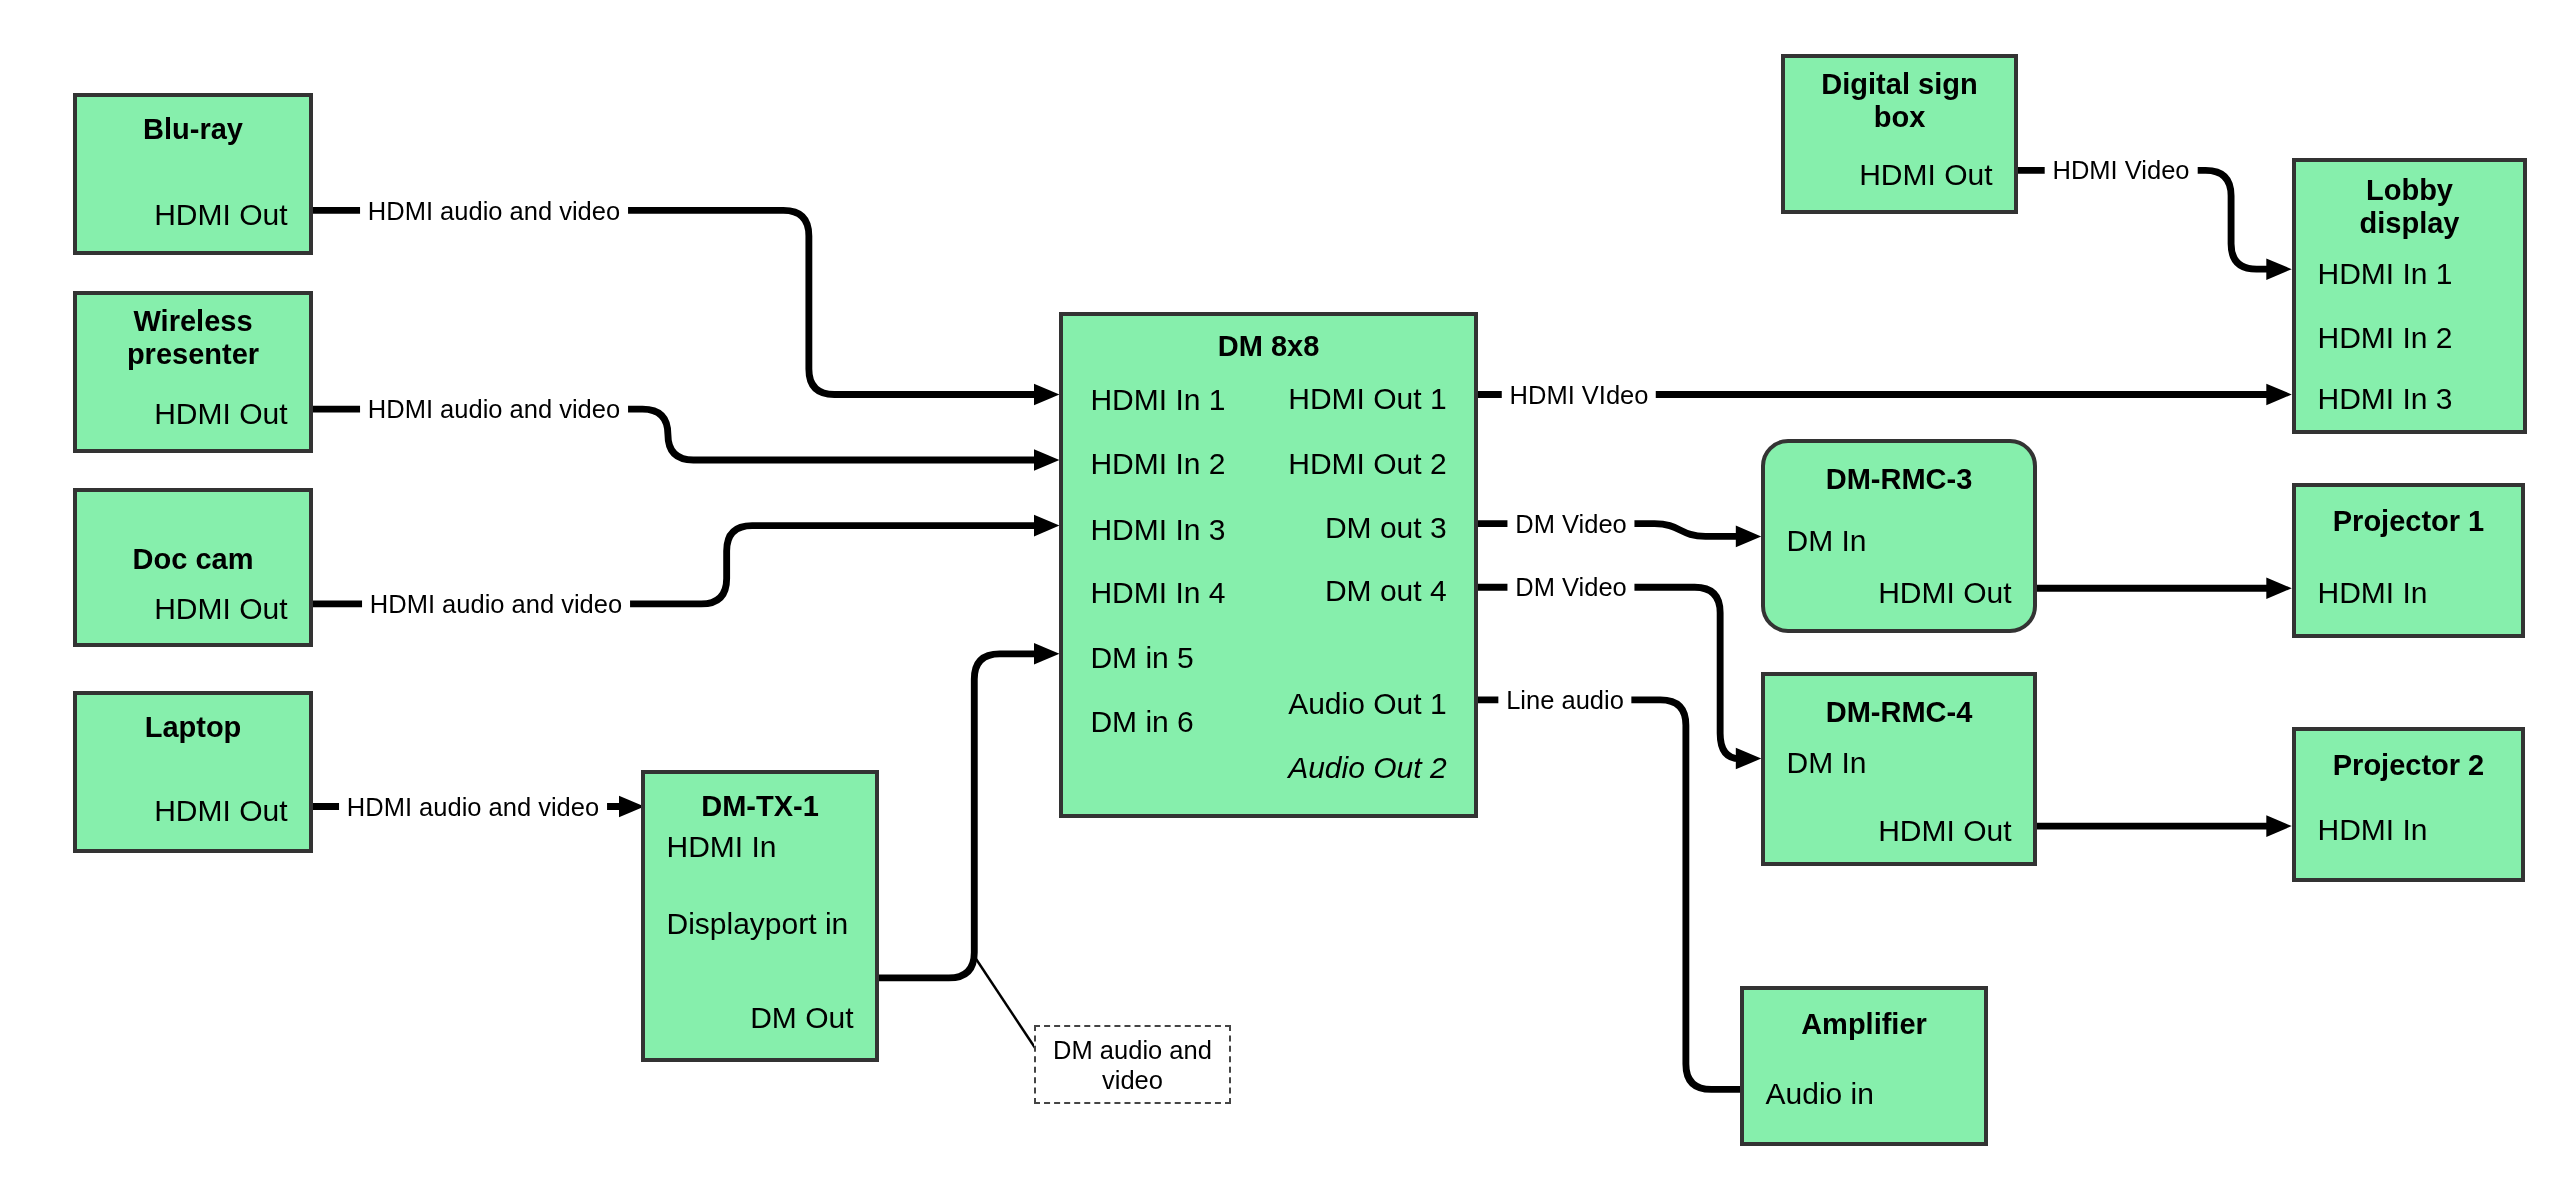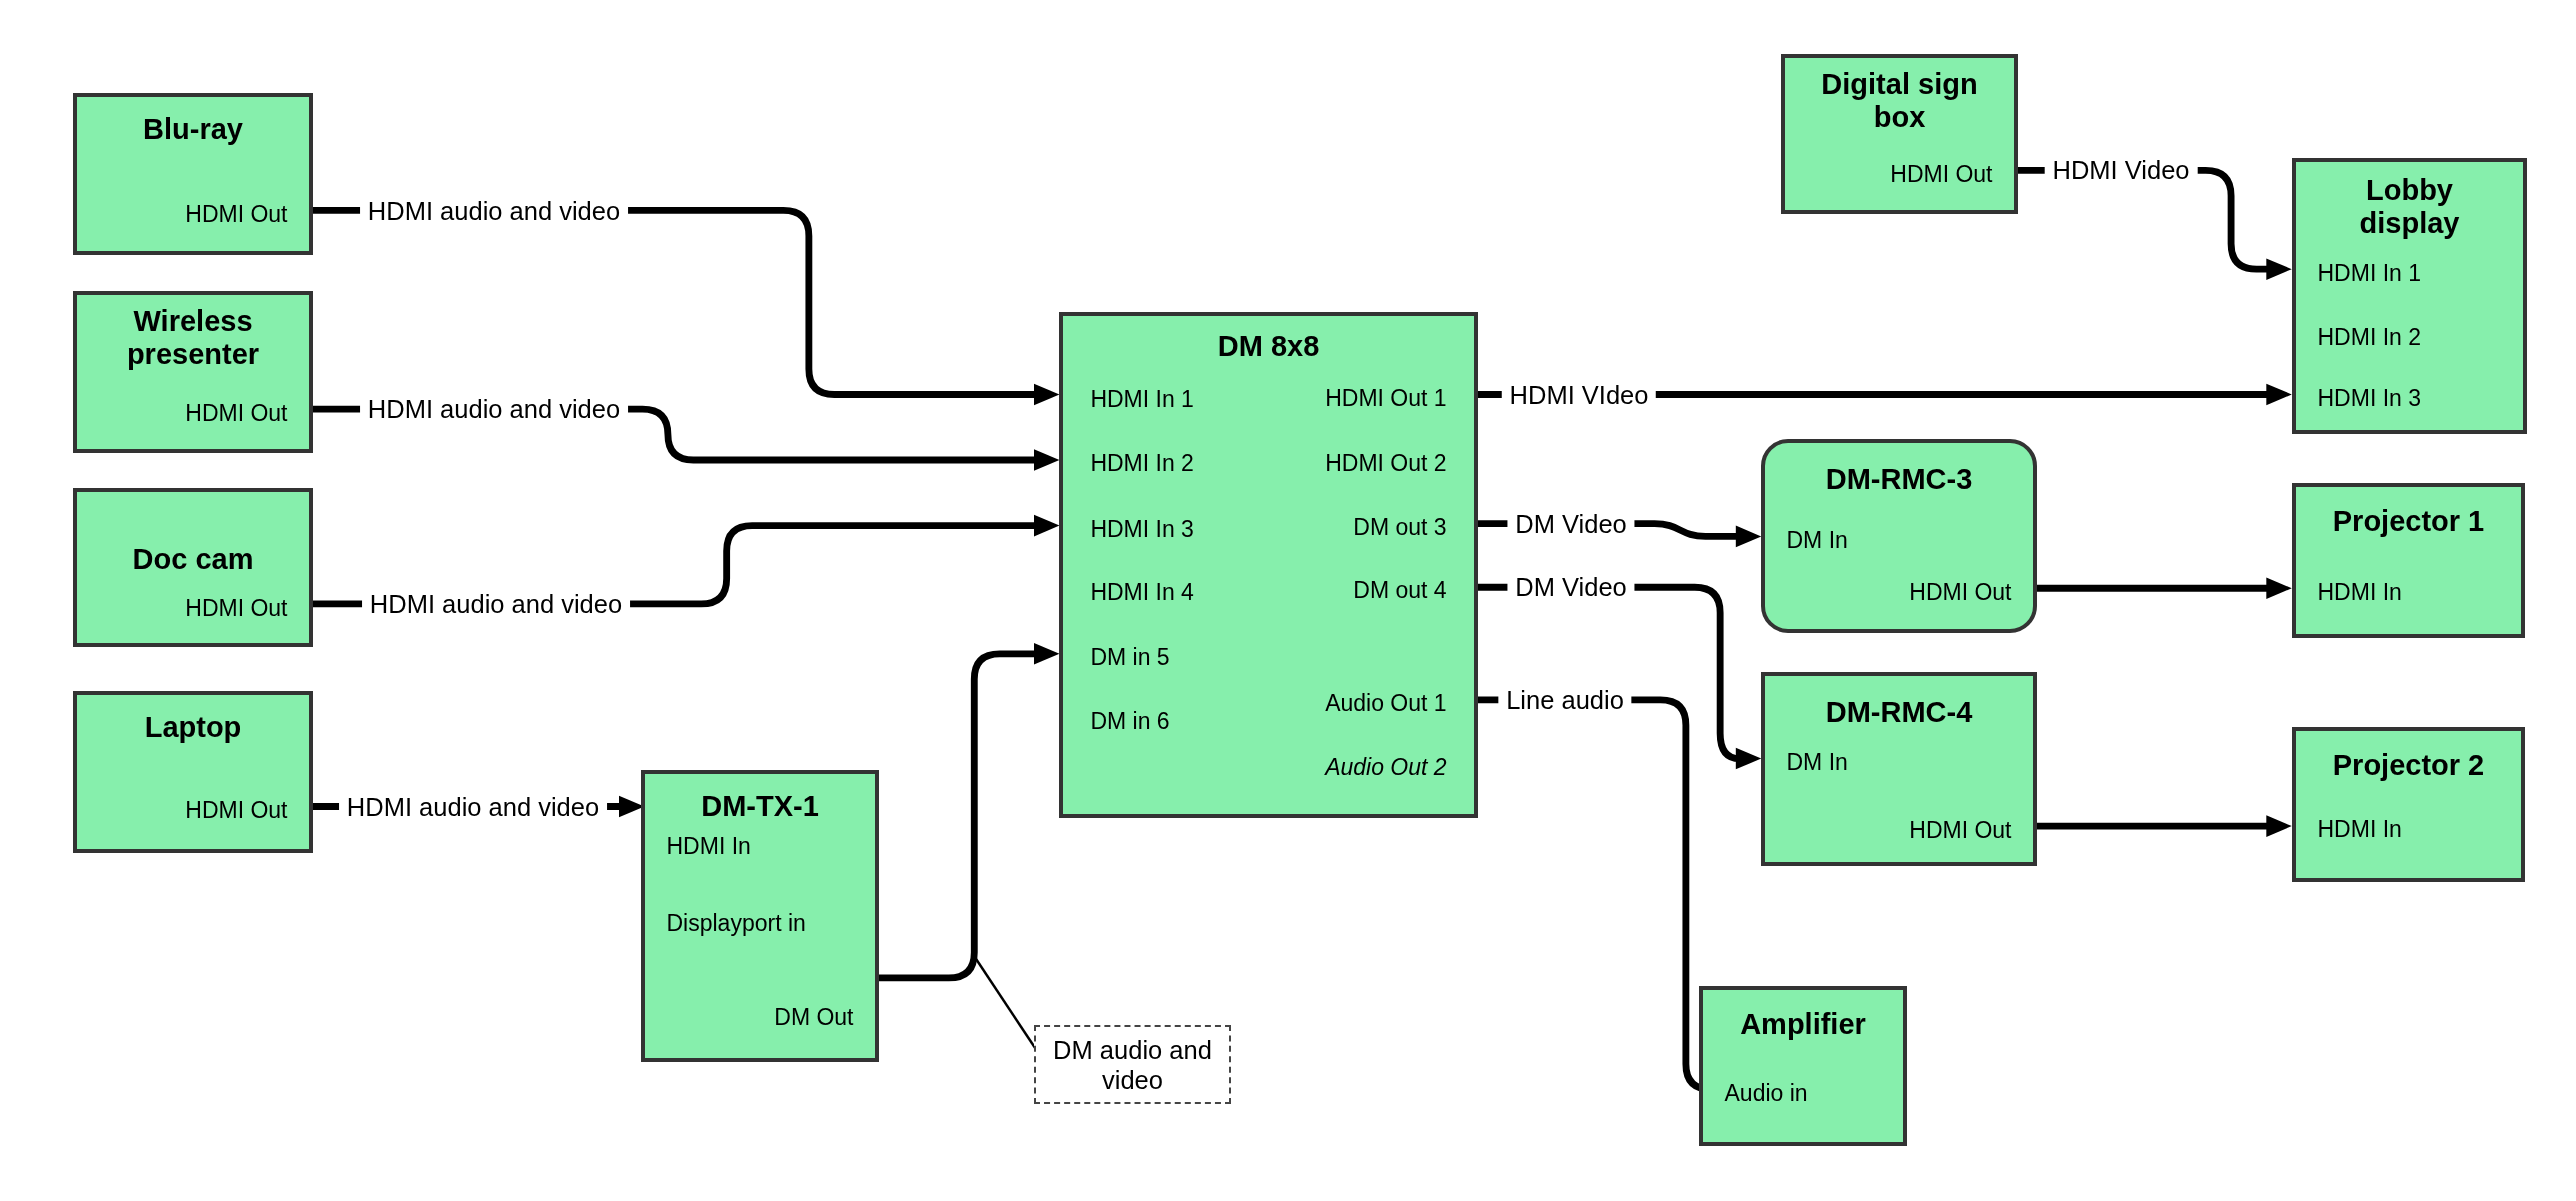--- a/index.html
+++ b/index.html
@@ -22,21 +22,21 @@
   .node .title{
     position:absolute;left:0;right:0;
     text-align:center;
     font-weight:bold;
     font-size:29px;line-height:33px;
     white-space:normal;
   }
   .node .title.narrow{left:14%;right:14%;}
   .port{
     position:absolute;
-    font-size:23px;line-height:29px;
+    font-size:30px;line-height:29px;
     white-space:nowrap;
   }
   .port.l{left:21.5px;}
   .port.r{right:21.5px;text-align:right;}
   .port.lwide{left:27.4px;}
   .port.rwide{right:27.4px;text-align:right;}
   .edge-label{
     position:absolute;
     transform:translate(-50%,-50%);
     background:#ffffff;
@@ -178,21 +178,21 @@
   <div class="node" style="left:2292px;top:483px;width:233px;height:155px;">
     <div class="title" style="top:17.6px;">Projector 1</div>
     <span class="port l" style="top:91px;">HDMI In</span>
   </div>
 
   <div class="node" style="left:2292px;top:727px;width:233px;height:155px;">
     <div class="title" style="top:17.6px;">Projector 2</div>
     <span class="port l" style="top:84px;">HDMI In</span>
   </div>
 
-  <div class="node" style="left:1699px;top:986px;width:208px;height:160px;">
+  <div class="node" style="left:1740px;top:986px;width:248px;height:160px;">
     <div class="title" style="top:17.6px;">Amplifier</div>
     <span class="port l" style="top:89px;">Audio in</span>
   </div>
 
   <span class="edge-label" style="left:494px;top:211px;">HDMI audio and video</span>
   <span class="edge-label" style="left:494px;top:409px;">HDMI audio and video</span>
   <span class="edge-label" style="left:496px;top:604px;">HDMI audio and video</span>
   <span class="edge-label" style="left:473px;top:807px;">HDMI audio and video</span>
   <span class="edge-label" style="left:2121px;top:170px;">HDMI Video</span>
   <span class="edge-label" style="left:1579px;top:395px;">HDMI VIdeo</span>

